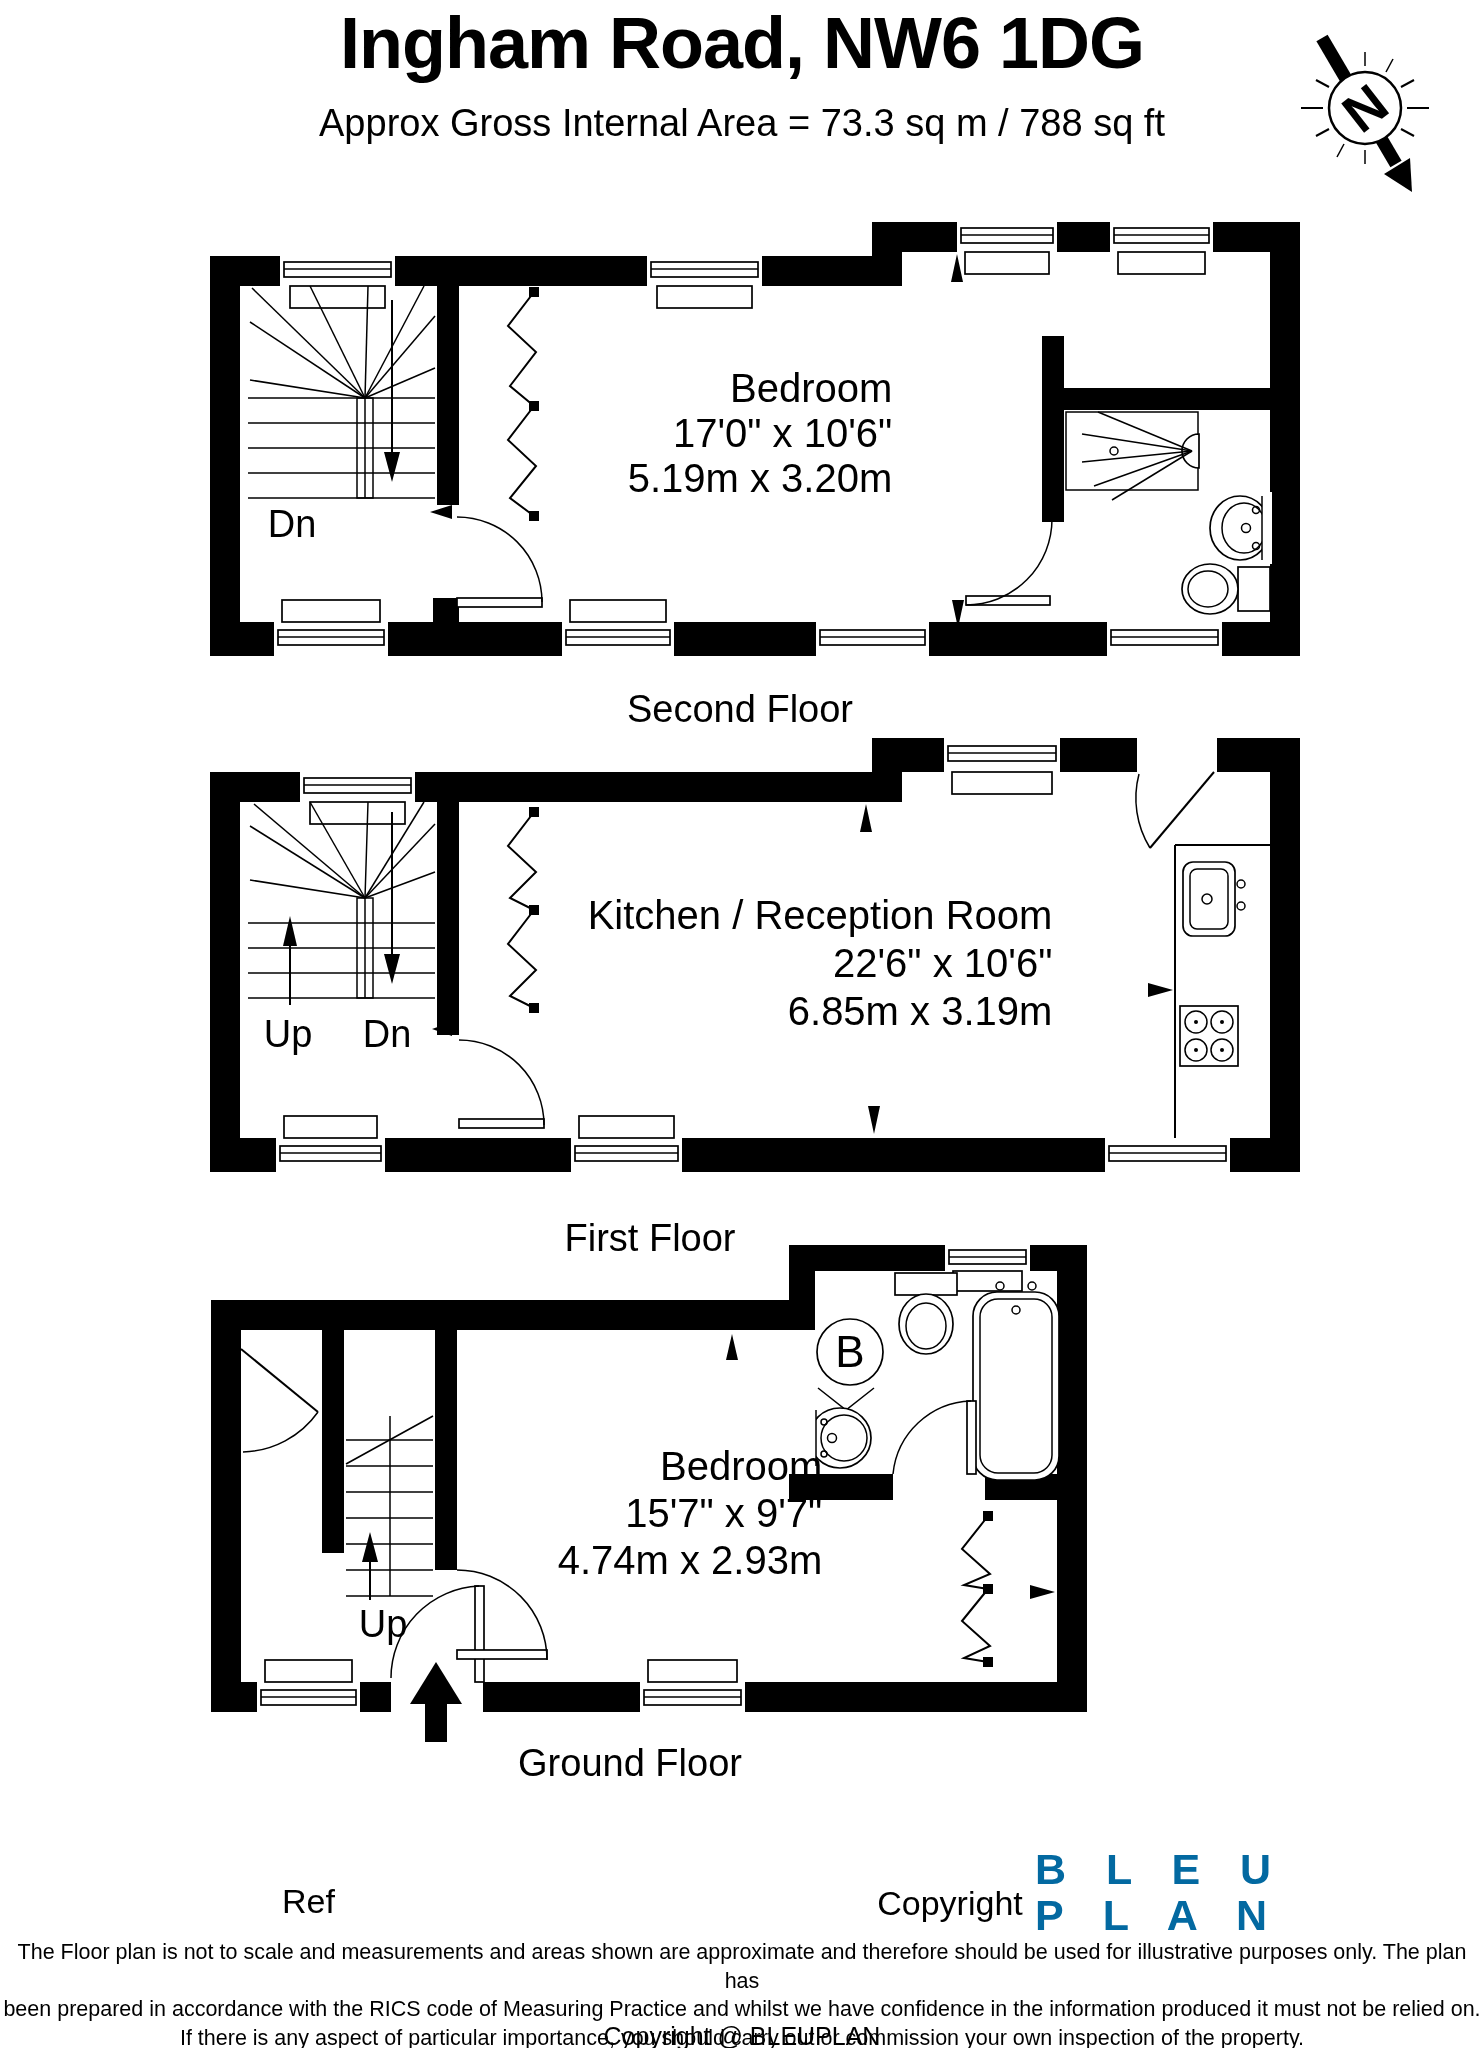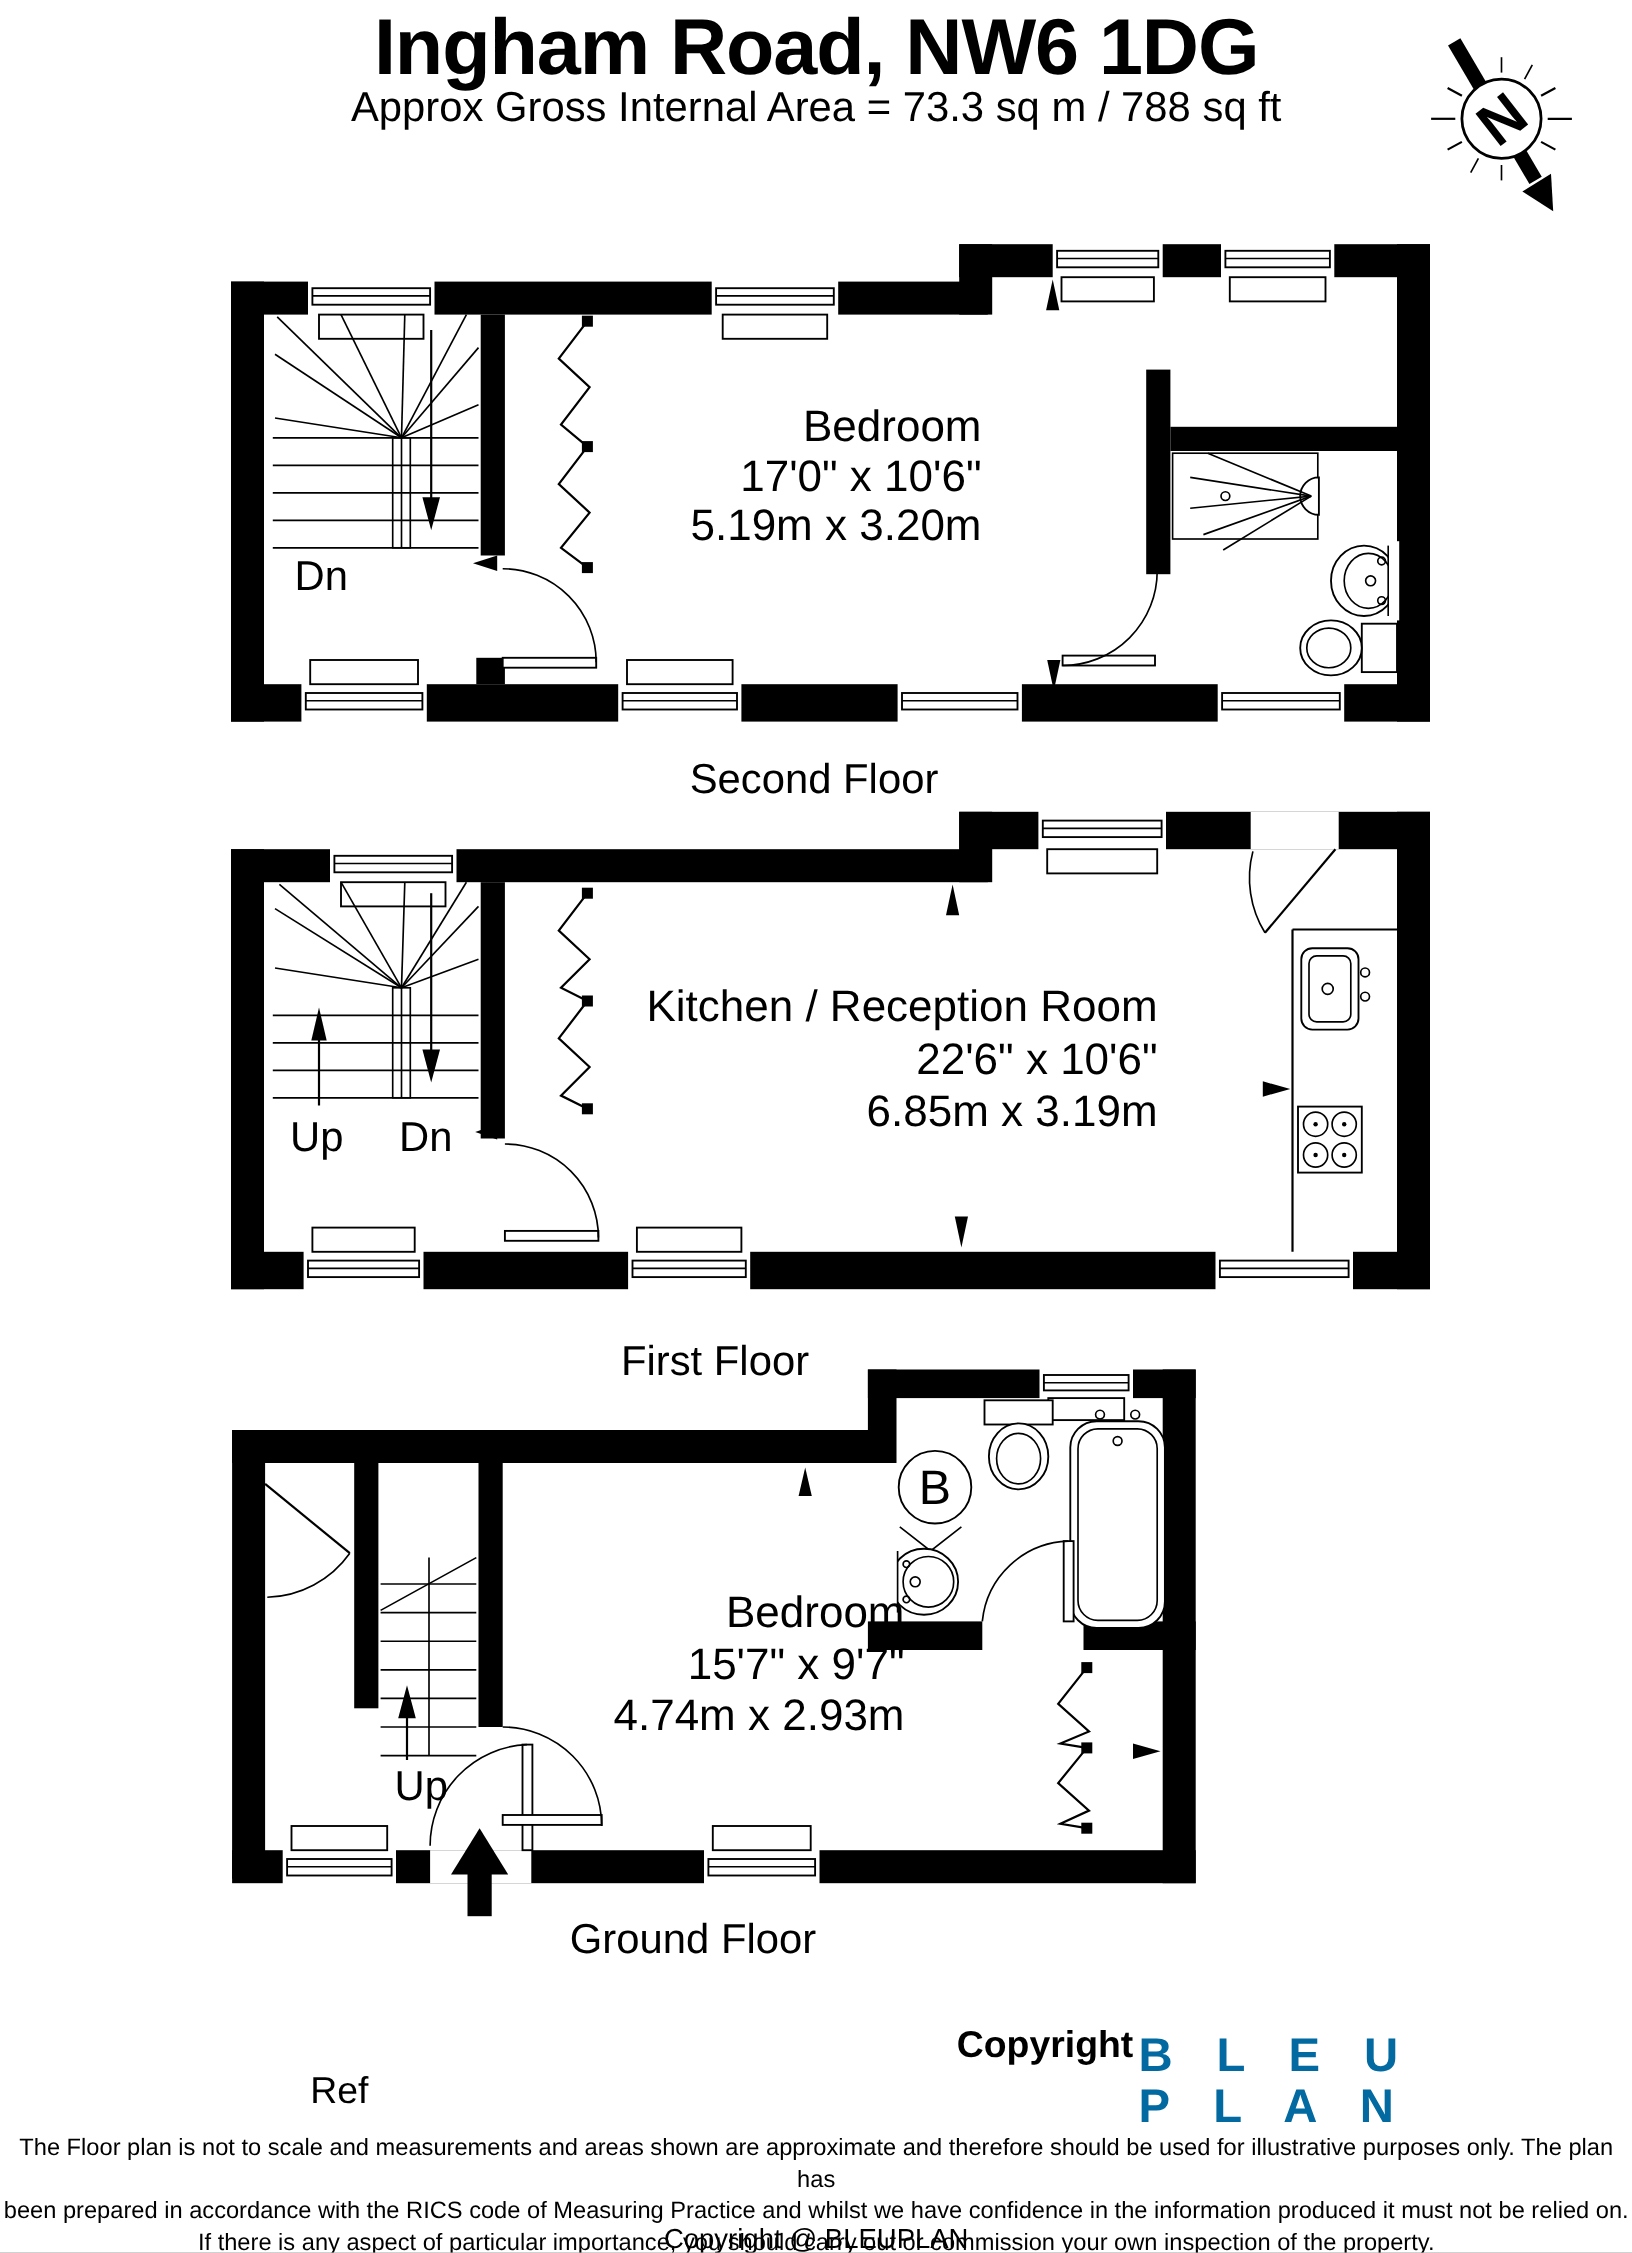--- a/index.html
+++ b/index.html
@@ -390,21 +390,21 @@
       <g>
         <rect class="wt" x="967" y="1401" width="9" height="73"></rect>
         <path class="tn" d="M971,1401 A81,81 0 0 0 893,1474"></path>
       </g>
 
       <polygon class="blk" points="732,1334 726,1360 738,1360"></polygon>
     </g>
   </svg>
 
   <div class="abs ctr title" style="left:742px;top:2px;">Ingham Road, NW6 1DG</div>
-  <div class="abs ctr subtitle" style="left:742px;top:77px;font-weight:normal;">Approx Gross Internal Area = 73.3 sq m / 788 sq ft</div>
+  <div class="abs ctr subtitle" style="left:742px;top:102px;font-weight:normal;">Approx Gross Internal Area = 73.3 sq m / 788 sq ft</div>
 
   <div class="abs ctr roomlbl" style="left:760px;top:366px;">
     <div>Bedroom</div>
     <div>17'0" x 10'6"</div>
     <div>5.19m x 3.20m</div>
   </div>
   <div class="abs ctr stairlbl" style="left:292px;top:503px;">Dn</div>
   <div class="abs ctr floorlbl" style="left:740px;top:688px;">Second Floor</div>
 
   <div class="abs ctr roomlbl" style="left:820px;top:891px;line-height:48px;">
@@ -418,21 +418,21 @@
 
   <div class="abs ctr roomlbl" style="left:690px;top:1443px;line-height:47px;">
     <div>Bedroom</div>
     <div>15'7" x 9'7"</div>
     <div>4.74m x 2.93m</div>
   </div>
   <div class="abs ctr stairlbl" style="left:383px;top:1603px;">Up</div>
   <div class="abs ctr floorlbl" style="left:630px;top:1742px;">Ground Floor</div>
 
   <div class="abs smalllbl" style="left:282px;top:1882px;">Ref</div>
-  <div class="abs ctr smalllbl" style="left:950px;top:1840px;font-weight:bold;">Copyright</div>
+  <div class="abs ctr smalllbl" style="left:950px;top:1884px;">Copyright</div>
   <div class="abs logo" style="left: 1035px; top: 1846px; color: #0369a1;">
     <div>B L E U</div>
     <div>P L A N</div>
   </div>
 
   <div class="abs disc" style="left:0;top:1938px;">
     <div>The Floor plan is not to scale and measurements and areas shown are approximate and therefore should be used for illustrative purposes only. The plan has</div>
     <div>been prepared in accordance with the RICS code of Measuring Practice and whilst we have confidence in the information produced it must not be relied on.</div>
     <div>If there is any aspect of particular importance, you should carry out or commission your own inspection of the property.</div>
   </div>

